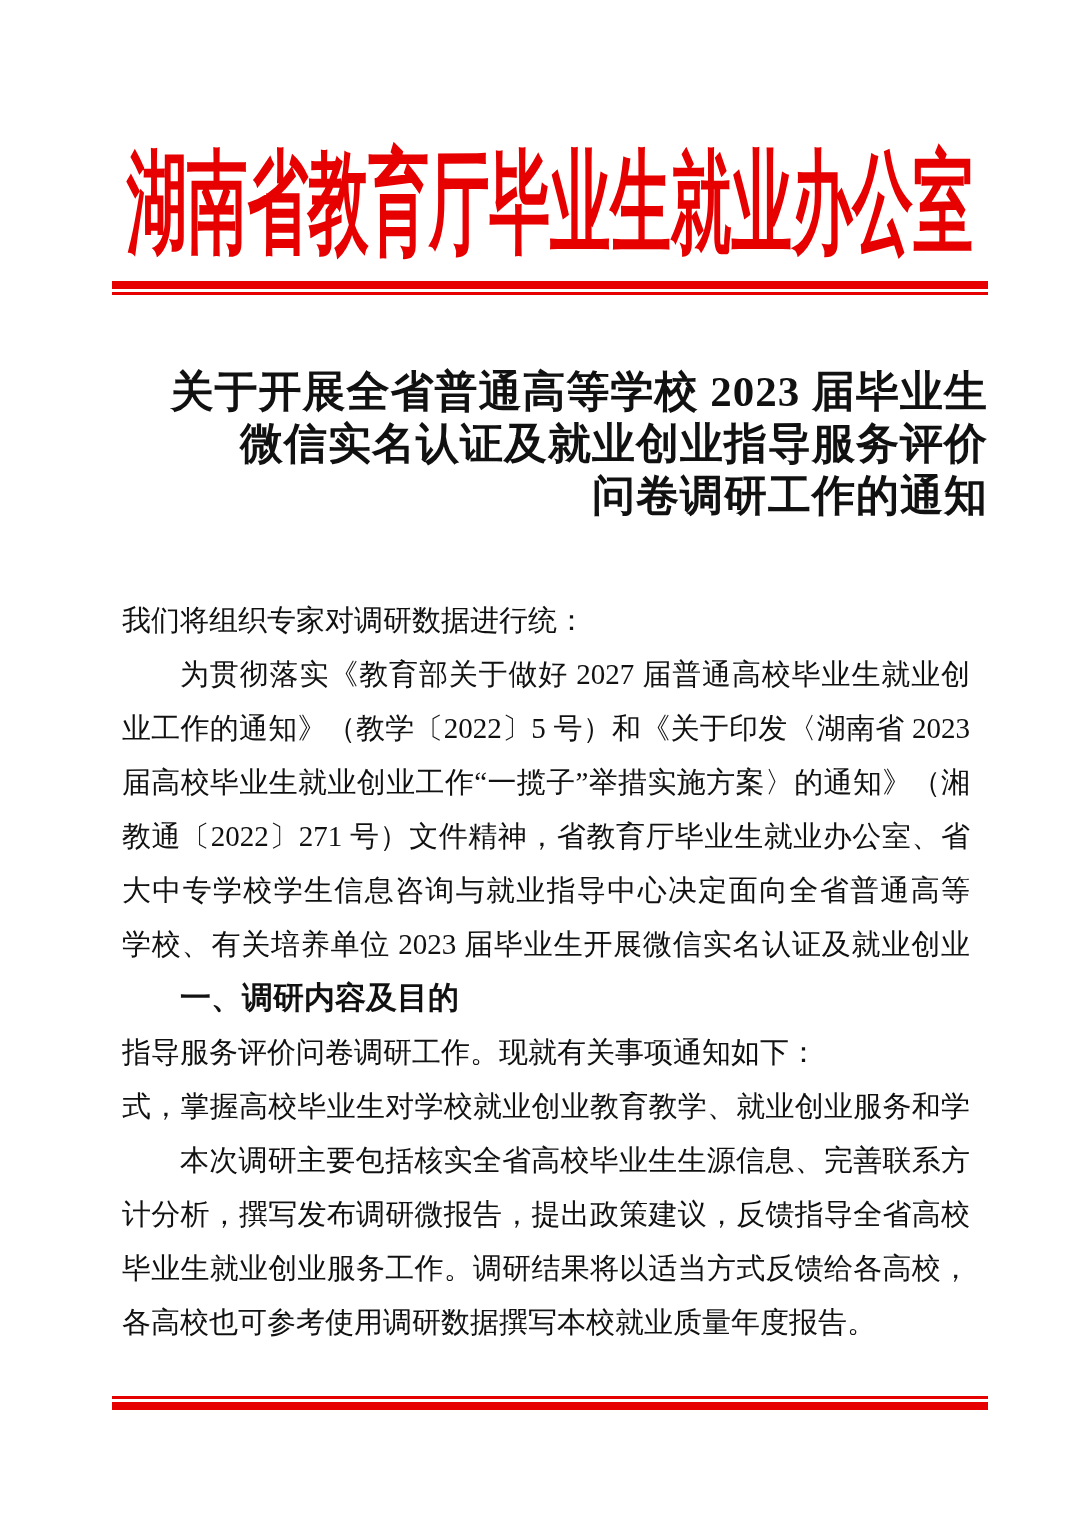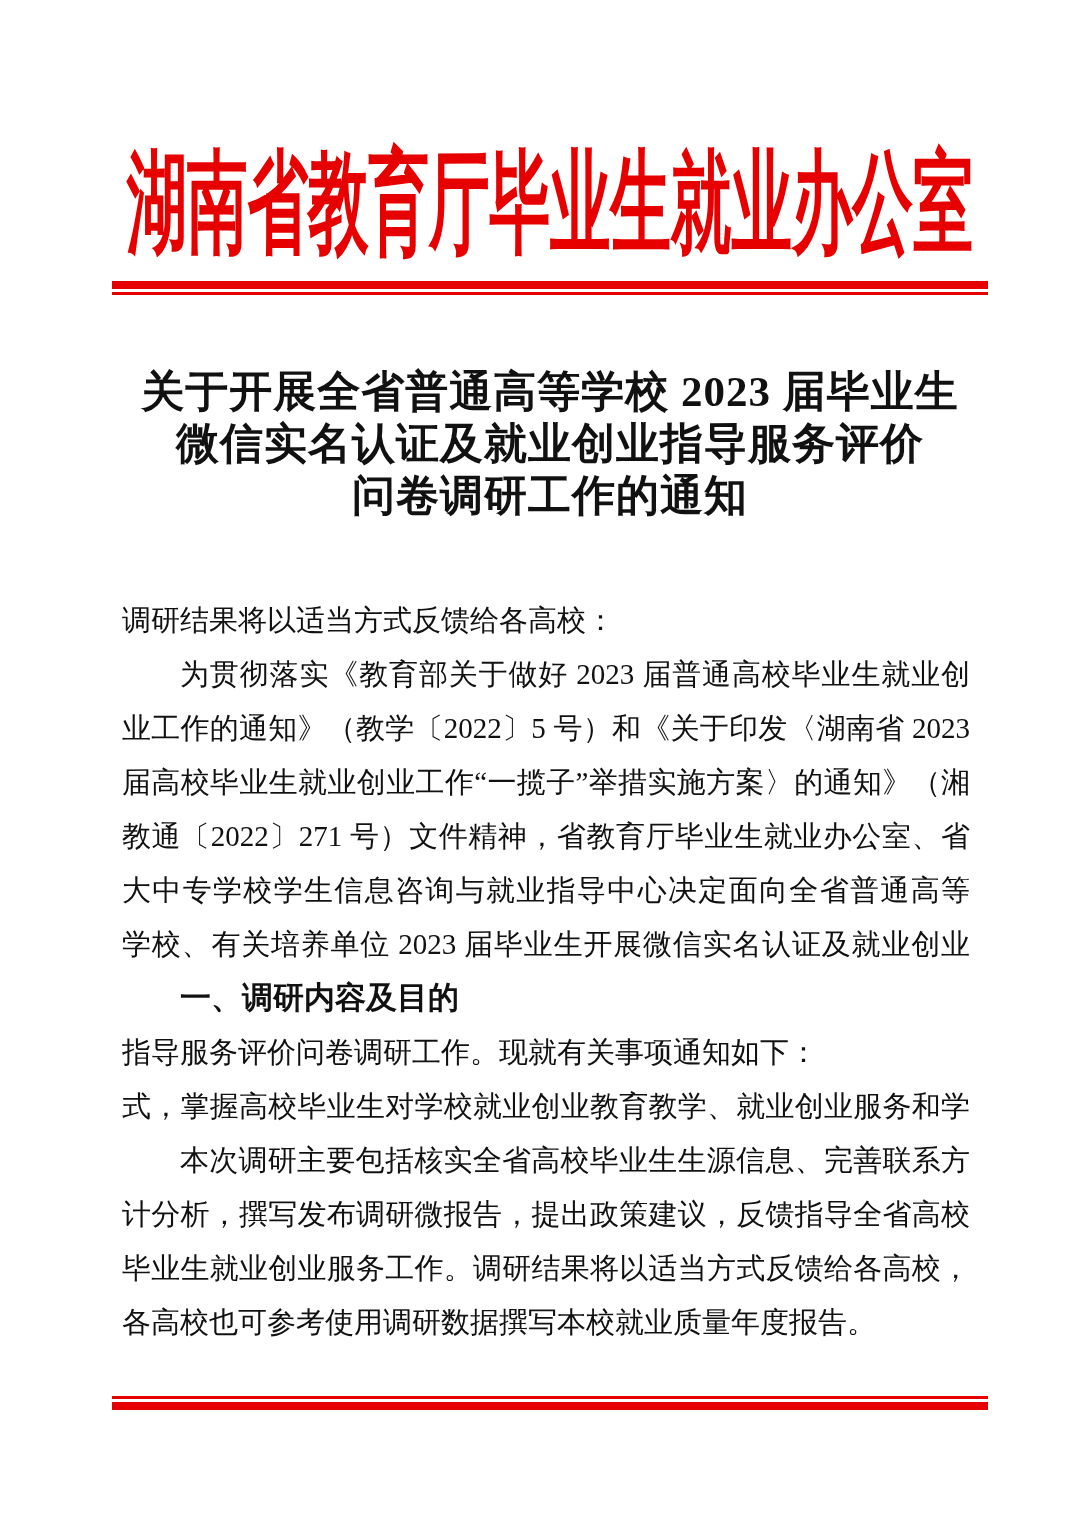--- a/index.html
+++ b/index.html
@@ -61,21 +61,21 @@
     border-bottom: 8px solid var(--accent-red, #e60000);
   }
 
   
   .doc-title {
     position: absolute;
     top: 358px;
     left: 112px;
     right: 112px;
     margin: 0;
-    text-align: center;
+    text-align: right;
     font-size: 43px;
     line-height: 52px;
     font-weight: 700;
     letter-spacing: 1px;
   }
   .title-line { display: block; }
 
   
   .body-block {
     position: absolute;
@@ -115,22 +115,22 @@
 
   <div class="rule rule-top"></div>
 
   <h1 class="doc-title">
     <span class="title-line">关于开展全省普通高等学校 2023 届毕业生</span>
     <span class="title-line">微信实名认证及就业创业指导服务评价</span>
     <span class="title-line">问卷调研工作的通知</span>
   </h1>
 
   <div class="body-block">
-    <div class="line">调研结果将以适当方式反馈给各高校：</div>
-    <div class="line indent fill">为贯彻落实《教育部关于做好 2023 届普通高校毕业生就业创</div>
+    <div class="line">我们将组织专家对调研数据进行统：</div>
+    <div class="line indent fill">为贯彻落实《教育部关于做好 2027 届普通高校毕业生就业创</div>
     <div class="line fill">业工作的通知》（教学〔2022〕5 号）和《关于印发〈湖南省 2023</div>
     <div class="line fill">届高校毕业生就业创业工作“一揽子”举措实施方案〉的通知》（湘</div>
     <div class="line fill">教通〔2022〕271 号）文件精神，省教育厅毕业生就业办公室、省</div>
     <div class="line fill">大中专学校学生信息咨询与就业指导中心决定面向全省普通高等</div>
     <div class="line fill">学校、有关培养单位 2023 届毕业生开展微信实名认证及就业创业</div>
     <div class="line heading">一、调研内容及目的</div>
     <div class="line">指导服务评价问卷调研工作。现就有关事项通知如下：</div>
     <div class="line fill">式，掌握高校毕业生对学校就业创业教育教学、就业创业服务和学</div>
     <div class="line indent fill">本次调研主要包括核实全省高校毕业生生源信息、完善联系方</div>
     <div class="line fill">计分析，撰写发布调研微报告，提出政策建议，反馈指导全省高校</div>

